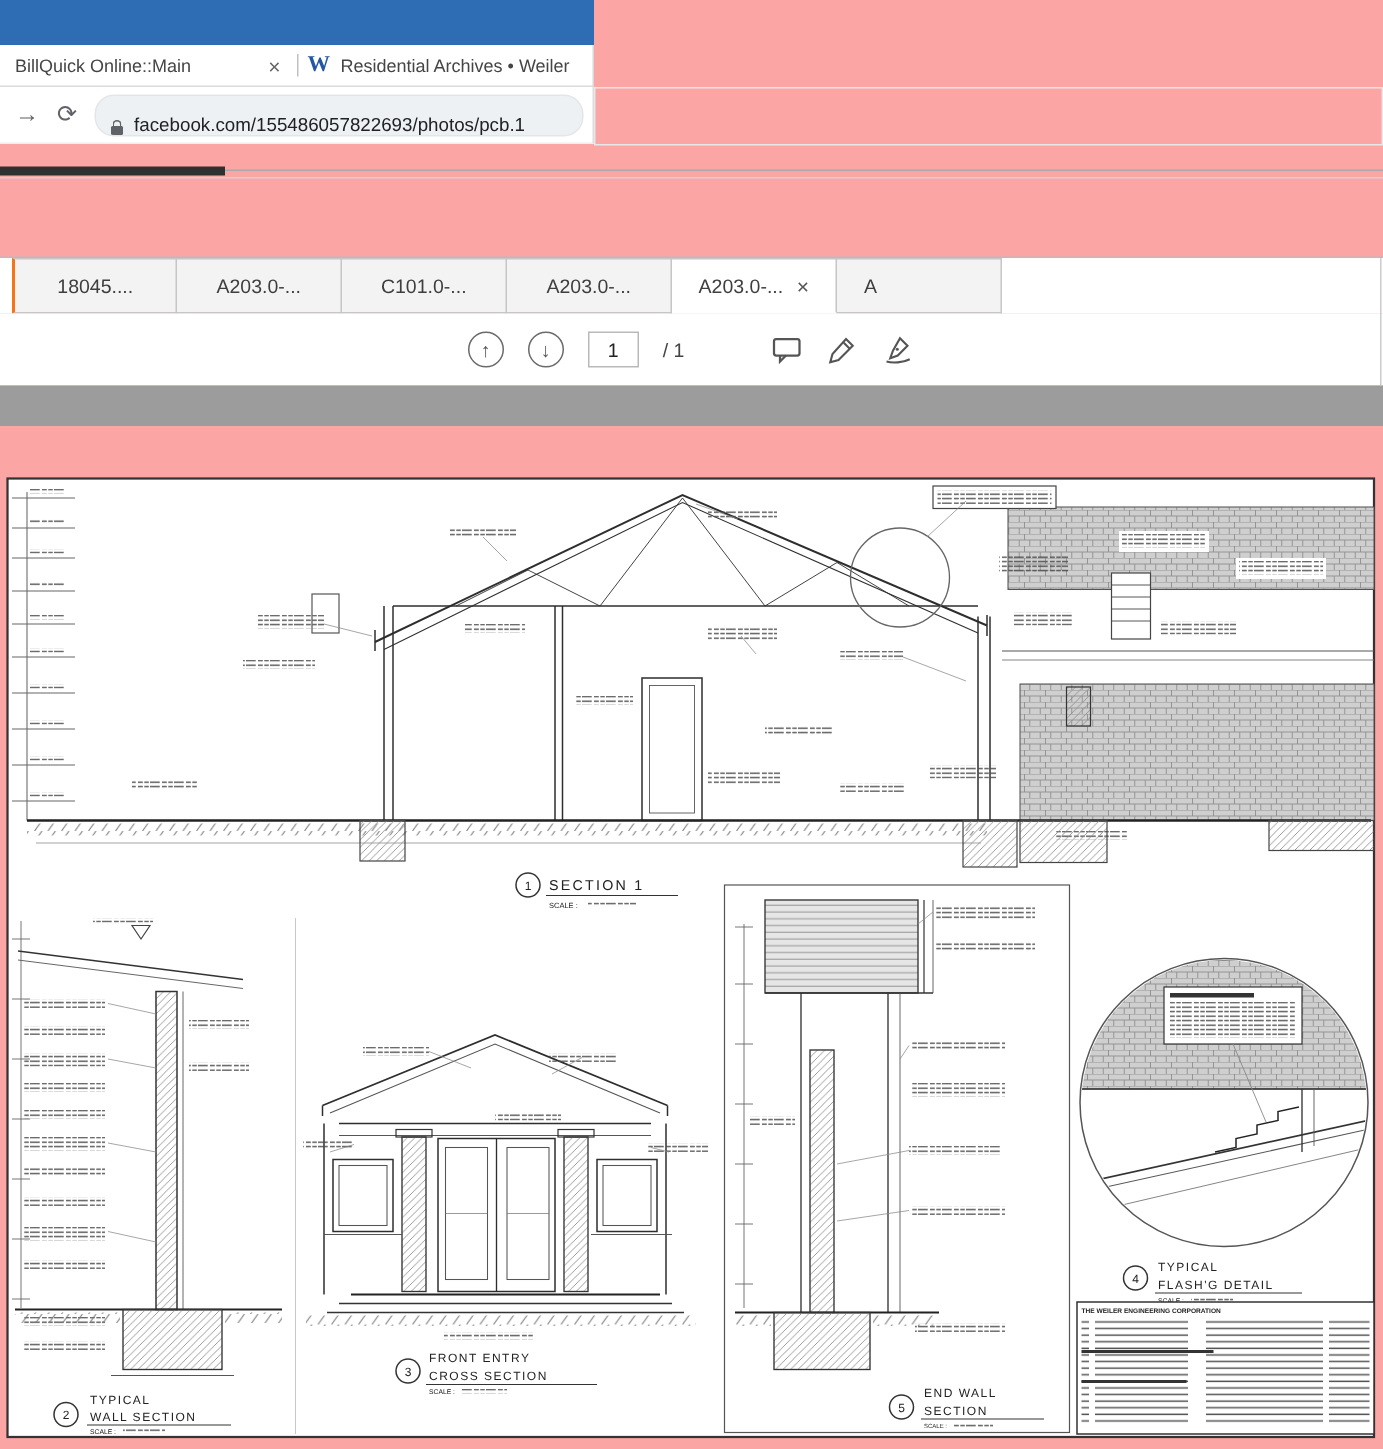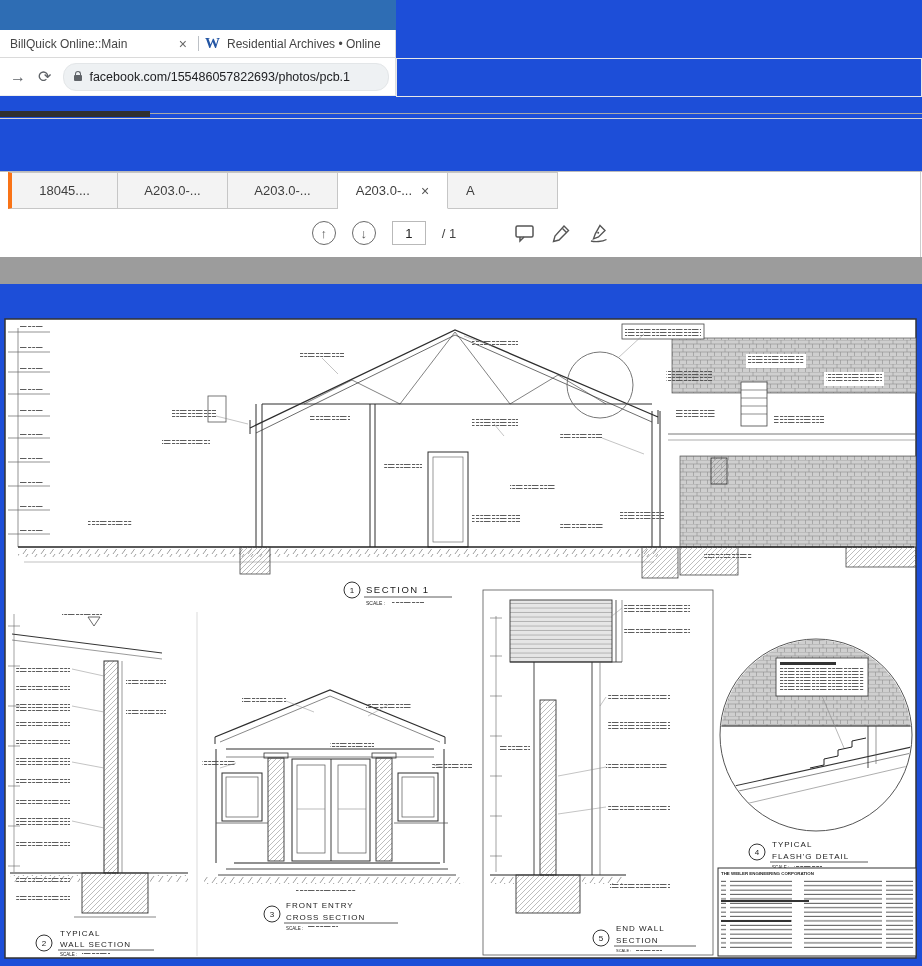--- a/index.html
+++ b/index.html
@@ -1,44 +1,44 @@
 <!DOCTYPE html>
 <html><head>
 <meta charset="utf-8">
 <style>
   html,body{margin:0;padding:0;background:#fff;}
-  .screen{position:relative;width:922px;height:966px;overflow:hidden;background:#1d4ed8;font-family:"Liberation Sans",sans-serif;}
+  .screen{position:relative;width:922px;height:966px;overflow:hidden;background:#fca5a5;font-family:"Liberation Sans",sans-serif;}
 
   
   .titlebar{position:absolute;left:0;top:0;width:396px;height:30px;background:#2e6db4;}
   .tabstrip{position:absolute;left:0;top:30px;width:396px;height:28px;background:#fff;border-bottom:1px solid #dadada;border-right:1px solid #d8d8d8;display:flex;align-items:center;box-sizing:border-box;}
   .btab{display:flex;align-items:center;height:100%;font-size:12px;color:#454545;box-sizing:border-box;}
   .btab1{width:198px;padding:0 8px 0 10px;justify-content:space-between;}
   .bclose{color:#666;font-size:14px;line-height:1;padding:0 3px;}
   .bsep{width:1px;height:15px;background:#bdc1c6;flex:none;}
   .btab2{flex:1;padding:0 6px;gap:7px;overflow:hidden;white-space:nowrap;}
   .wicon{font-family:"Liberation Serif",serif;font-weight:bold;color:#2456a4;font-size:15px;}
   .navbar{position:absolute;left:0;top:58px;width:396px;height:38px;background:#fff;display:flex;align-items:center;gap:12px;padding:0 6px 0 10px;box-sizing:border-box;border-right:1px solid #ddd;border-bottom:1px solid #eee;}
   .navic{color:#5f6368;font-size:16px;line-height:1;}
-  .addr{flex:1;height:26px;background:#eef1f3;border:1px solid #e3e6e8;border-radius:13px;display:flex;align-items:center;gap:7px;padding:0 10px;font-size:12.5px;color:#202124;white-space:nowrap;overflow:hidden;}
+  .addr{flex:1;height:26px;background:#eef1f3;border:1px solid #e3e6e8;border-radius:13px;display:flex;align-items:flex-end;gap:7px;padding:0 10px;font-size:12.5px;color:#202124;white-space:nowrap;overflow:hidden;}
   .lock{width:8px;height:6px;background:#5f6368;border-radius:1px;position:relative;flex:none;margin-top:3px;}
   .lock::before{content:"";position:absolute;left:1px;top:-4px;width:4px;height:4px;border:1.4px solid #5f6368;border-bottom:none;border-radius:3px 3px 0 0;}
   .rightpane{position:absolute;left:396px;top:58px;width:524px;height:37px;border:1px solid #e7e7e7;}
 
   
   .hr1{position:absolute;left:0;top:113px;width:922px;height:1px;background:#a9a9a9;}
   .hr2{position:absolute;left:0;top:118px;width:922px;height:1px;background:#d4d4d4;}
   .hrbar{position:absolute;left:0;top:111px;width:150px;height:6px;background:#303030;}
 
   
   .pdftopline{position:absolute;left:0;top:171px;width:922px;height:1px;background:#bbb;}
   .tabunderline{position:absolute;left:0;top:208px;width:922px;height:1px;background:#d2d2d2;}
   .doctabs{position:absolute;left:0;top:172px;width:922px;height:37px;background:#fff;display:flex;padding-left:8px;box-sizing:border-box;overflow:hidden;}
   .dtab{flex:none;width:110px;box-sizing:border-box;border:1px solid #c6c6c6;border-left:none;background:#f3f3f3;display:flex;align-items:center;justify-content:center;font-size:13px;color:#3e3e3e;white-space:nowrap;z-index:1;}
-  .dtab:first-child{border-left:4px solid #f97316;}
+  .dtab:first-child{border-left:2px solid #f97316;}
   .dtab.active{background:#fff;border-bottom-color:#fff;}
   .dtab.last{justify-content:flex-start;padding-left:18px;}
   .dclose{margin-left:9px;color:#555;font-size:14px;line-height:1;}
   .pdfbar{position:absolute;left:0;top:209px;width:922px;height:48px;background:#fff;display:flex;align-items:center;justify-content:center;gap:16px;}
   .circ{width:24px;height:24px;border:1.6px solid #6a6a6a;border-radius:50%;color:#555;display:flex;align-items:center;justify-content:center;font-size:13px;box-sizing:border-box;}
   .pageinput{width:28px;height:20px;border:1px solid #b9b9b9;text-align:center;font-size:13px;color:#222;font-family:inherit;background:#fff;}
   .ptotal{font-size:13px;color:#444;}
   .sp{width:26px;}
   .tool{display:flex;align-items:center;}
   .graybar{position:absolute;left:0;top:257px;width:922px;height:27px;background:#9c9c9c;}
@@ -56,21 +56,21 @@
   <div class="titlebar"></div>
 
   <div class="tabstrip">
     <div class="btab btab1">
       <span>BillQuick Online::Main</span>
       <span class="bclose">×</span>
     </div>
     <div class="bsep"></div>
     <div class="btab btab2">
       <span class="wicon">W</span>
-      <span>Residential Archives • Online</span>
+      <span>Residential Archives • Weiler</span>
     </div>
   </div>
 
   <div class="navbar">
     <span class="navic">→</span>
     <span class="navic">⟳</span>
     <div class="addr">
       <span class="lock"></span>
       <span>facebook.com/155486057822693/photos/pcb.1</span>
     </div>
@@ -84,20 +84,23 @@
 
   <div class="pdftopline"></div>
   <div class="tabunderline"></div>
 
   <div class="doctabs">
     <div class="dtab">
         <span>18045....</span>
       </div>
     <div class="dtab">
         <span>A203.0-...</span>
+      </div>
+    <div class="dtab">
+        <span>C101.0-...</span>
       </div>
     <div class="dtab">
         <span>A203.0-...</span>
       </div>
     <div class="dtab active">
       <span>A203.0-...</span>
       <span class="dclose">×</span>
     </div>
     <div class="dtab last">
         <span>A</span>

